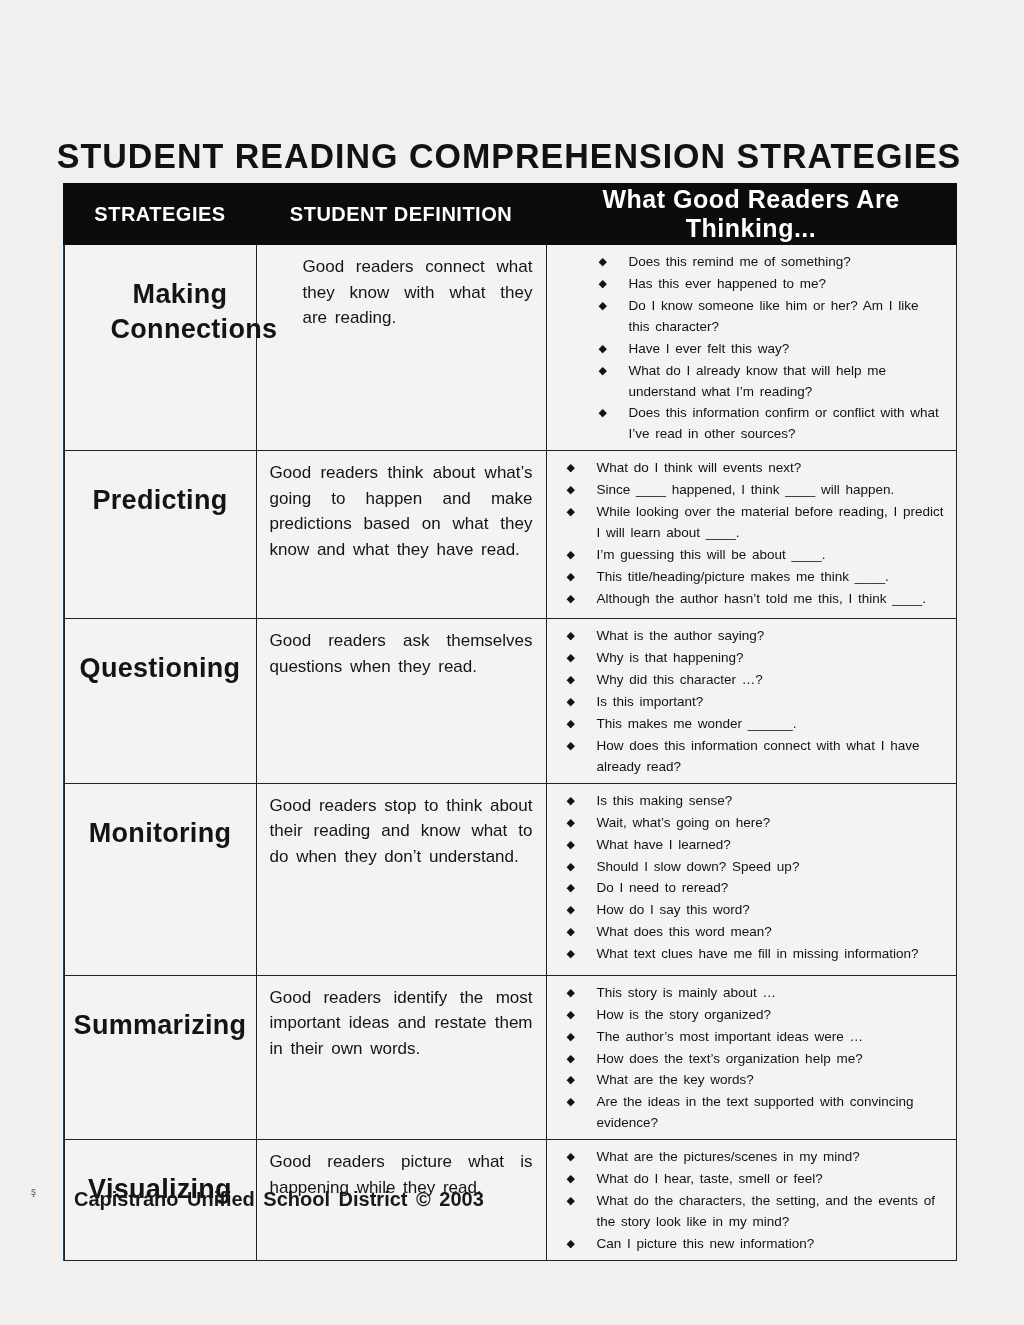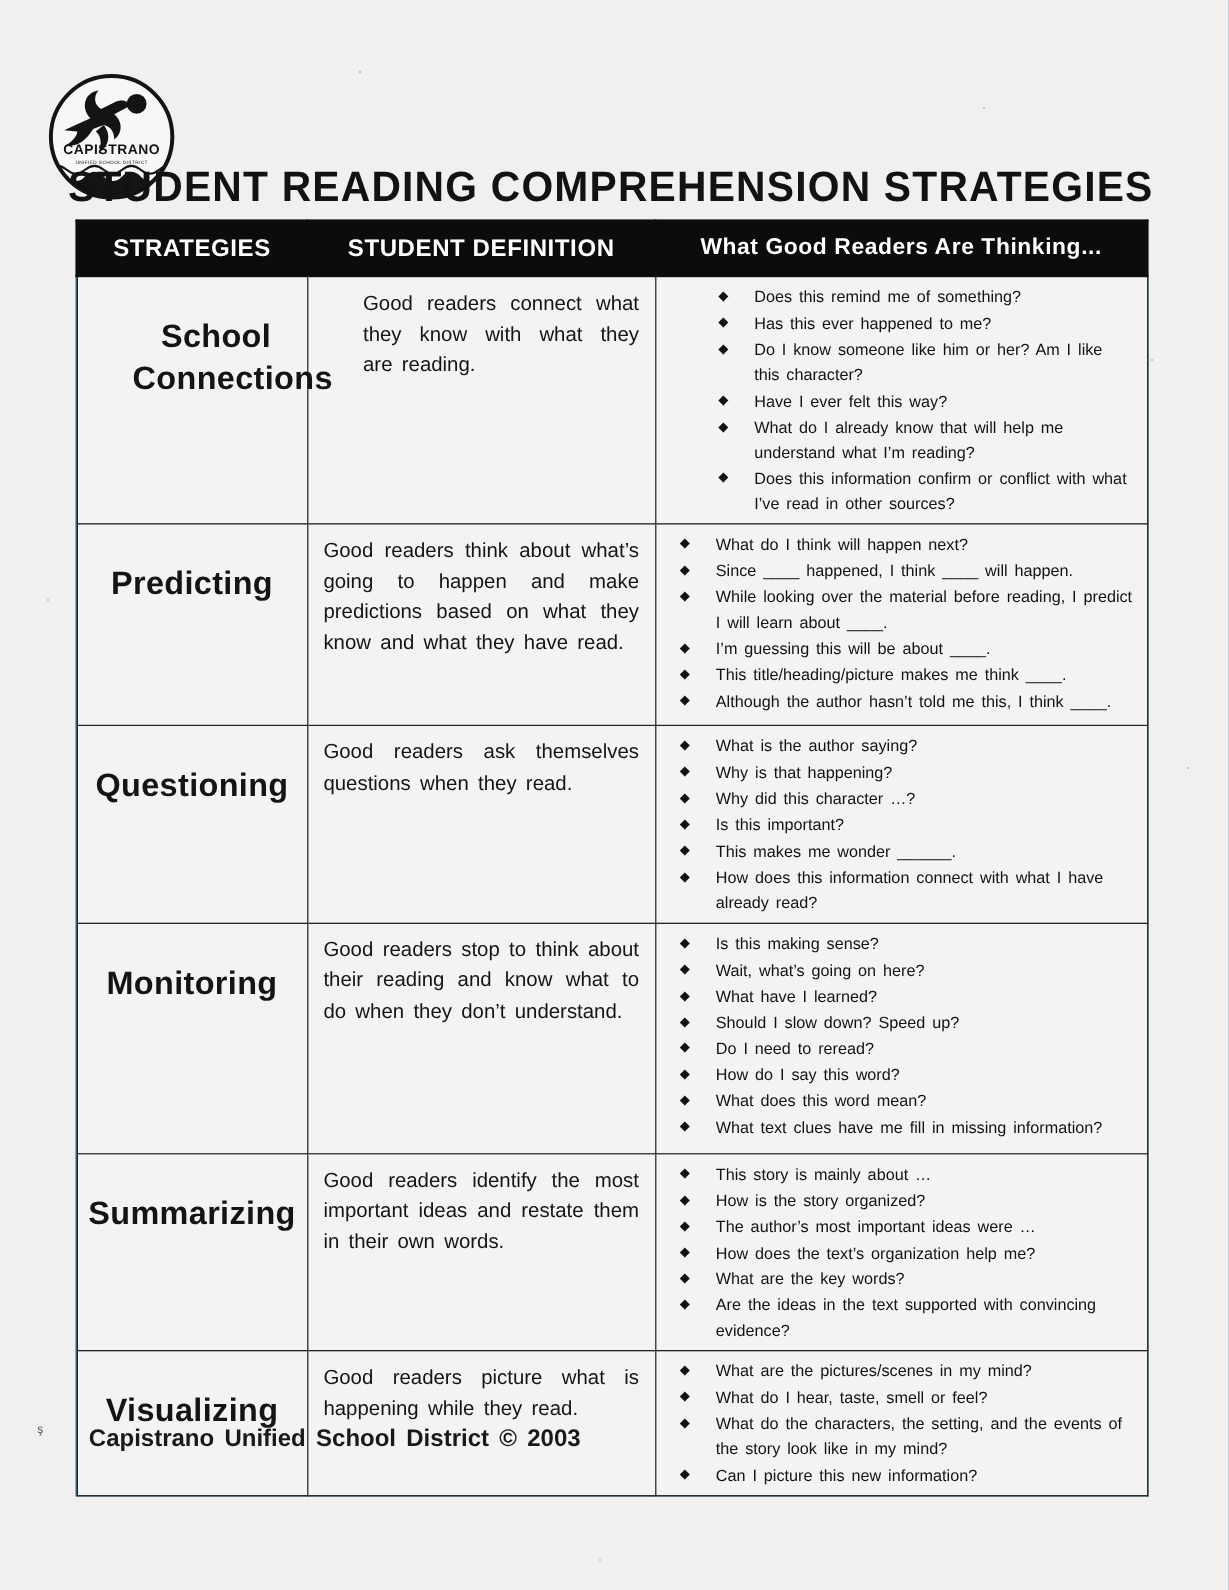--- a/index.html
+++ b/index.html
@@ -41,21 +41,21 @@
   table.strategies col.c2 { width:290px; }
   table.strategies col.c3 { width:410px; }
 
   thead th {
     background:#0c0c0c; color:#ffffff;
     height:46px;
     font-size:20px; font-weight:bold; letter-spacing:0.5px;
     text-align:center; vertical-align:middle;
     border:2px solid #0c0c0c;
   }
-  thead th.th3 { font-size:19px; }
+  thead th.th3 { font-size:25px; }
 
   tbody td {
     border:1.5px solid #222222;
     vertical-align:top;
     background:#f4f3f1;
   }
   tbody tr:nth-child(1) td { height:187px;padding-left:46px; }
   tbody tr:nth-child(2) td { height:168px; }
   tbody tr:nth-child(3) td { height:147px; }
   tbody tr:nth-child(4) td { height:192px; }
@@ -119,64 +119,39 @@
       radial-gradient(circle 1px at 40px 500px, #c6c6c6 60%, transparent 61%),
       radial-gradient(circle 1px at 500px 1300px, #c9c9c9 60%, transparent 61%);
   }
 </style>
 </head>
 <body>
 
 <div class="page">
   <div class="speckles"></div>
 
-  <div class="logo">
-    <svg viewBox="0 0 100 100" width="110" height="112">
-      <defs>
-        <clipPath id="logoClip">
-            <circle cx="50" cy="50" r="45.5"></circle>
-          </clipPath>
-      </defs>
-      <circle cx="50" cy="50" r="46" fill="#f8f7f5" stroke="#141414" stroke-width="3"></circle>
-
-      <circle cx="69" cy="25" r="7.5" fill="#141414"></circle>
-
-      <path fill="#141414" d="M14,45 L34,36 C26,28 30,16 40,15 C36,20 37,26 42,29 L52,24
-               C58,21 64,23 63,27 L52,33 C58,38 59,47 52,52 C52,46 49,42 44,41
-               L36,44 C30,54 22,58 16,56 C21,53 24,49 24,46 Z"></path>
-      <path fill="#141414" d="M44,41 C50,48 48,58 40,62 C43,56 42,49 38,46 Z"></path>
-
-      <text x="50" y="63" text-anchor="middle" font-family="Liberation Sans, sans-serif" font-size="10.5" font-weight="bold" fill="#141414" letter-spacing="0.4">CAPISTRANO</text>
-      <text x="50" y="70.5" text-anchor="middle" font-family="Liberation Sans, sans-serif" font-size="3.6" fill="#141414" letter-spacing="0.3">UNIFIED SCHOOL DISTRICT</text>
-
-      <g clip-path="url(#logoClip)">
-        <path d="M2,80 q7,-7 14,0 t14,0 t14,0 t14,0 t14,0 t14,0 t14,0 L100,100 L0,100 Z" fill="#141414"></path>
-        <path d="M2,75 q7,-6 14,0 t14,0 t14,0 t14,0 t14,0 t14,0 t14,0" fill="none" stroke="#141414" stroke-width="1.6"></path>
-      </g>
-    </svg>
-  </div>
 
   <div class="main-title">STUDENT READING COMPREHENSION STRATEGIES</div>
 
   <table class="strategies">
     <colgroup>
         <col class="c1">
         <col class="c2">
         <col class="c3">
       </colgroup>
     <thead>
       <tr>
         <th class="th1">STRATEGIES</th>
         <th class="th2">STUDENT DEFINITION</th>
         <th class="th3">What Good Readers Are Thinking...</th>
       </tr>
     </thead>
     <tbody>
         <tr>
-          <td class="strategy-cell">School Connections</td>
+          <td class="strategy-cell">Making Connections</td>
           <td class="definition-cell">Good readers connect what they know with what they are reading.</td>
           <td class="thinking-cell">
             <ul class="thinking-list">
               <li class="thinking-item">
                 <span class="diamond">◆</span>
                 <span class="q-text">Does this remind me of something?</span>
               </li>
               <li class="thinking-item">
                 <span class="diamond">◆</span>
                 <span class="q-text">Has this ever happened to me?</span>
@@ -200,21 +175,21 @@
             </ul>
           </td>
         </tr>
         <tr>
           <td class="strategy-cell">Predicting</td>
           <td class="definition-cell">Good readers think about what’s going to happen and make predictions based on what they know and what they have read.</td>
           <td class="thinking-cell">
             <ul class="thinking-list">
               <li class="thinking-item">
                 <span class="diamond">◆</span>
-                <span class="q-text">What do I think will happen next?</span>
+                <span class="q-text">What do I think will events next?</span>
               </li>
               <li class="thinking-item">
                 <span class="diamond">◆</span>
                 <span class="q-text">Since ____ happened, I think ____ will happen.</span>
               </li>
               <li class="thinking-item">
                 <span class="diamond">◆</span>
                 <span class="q-text">While looking over the material before reading, I predict I will learn about ____.</span>
               </li>
               <li class="thinking-item">

